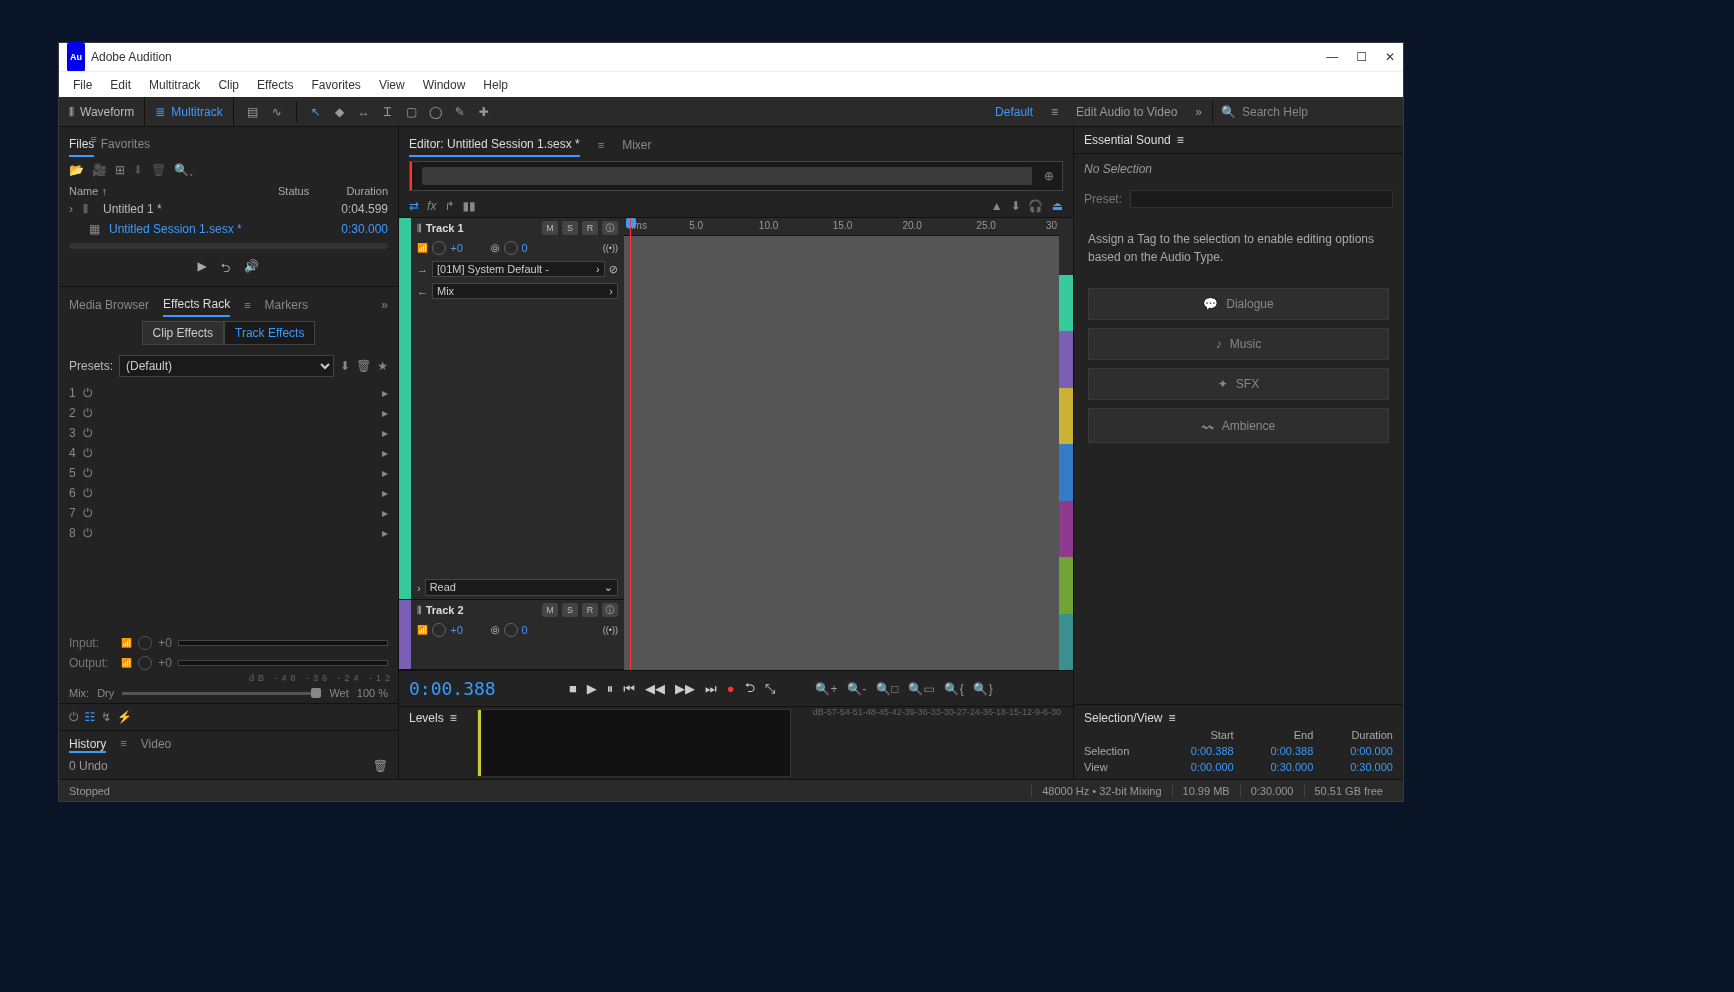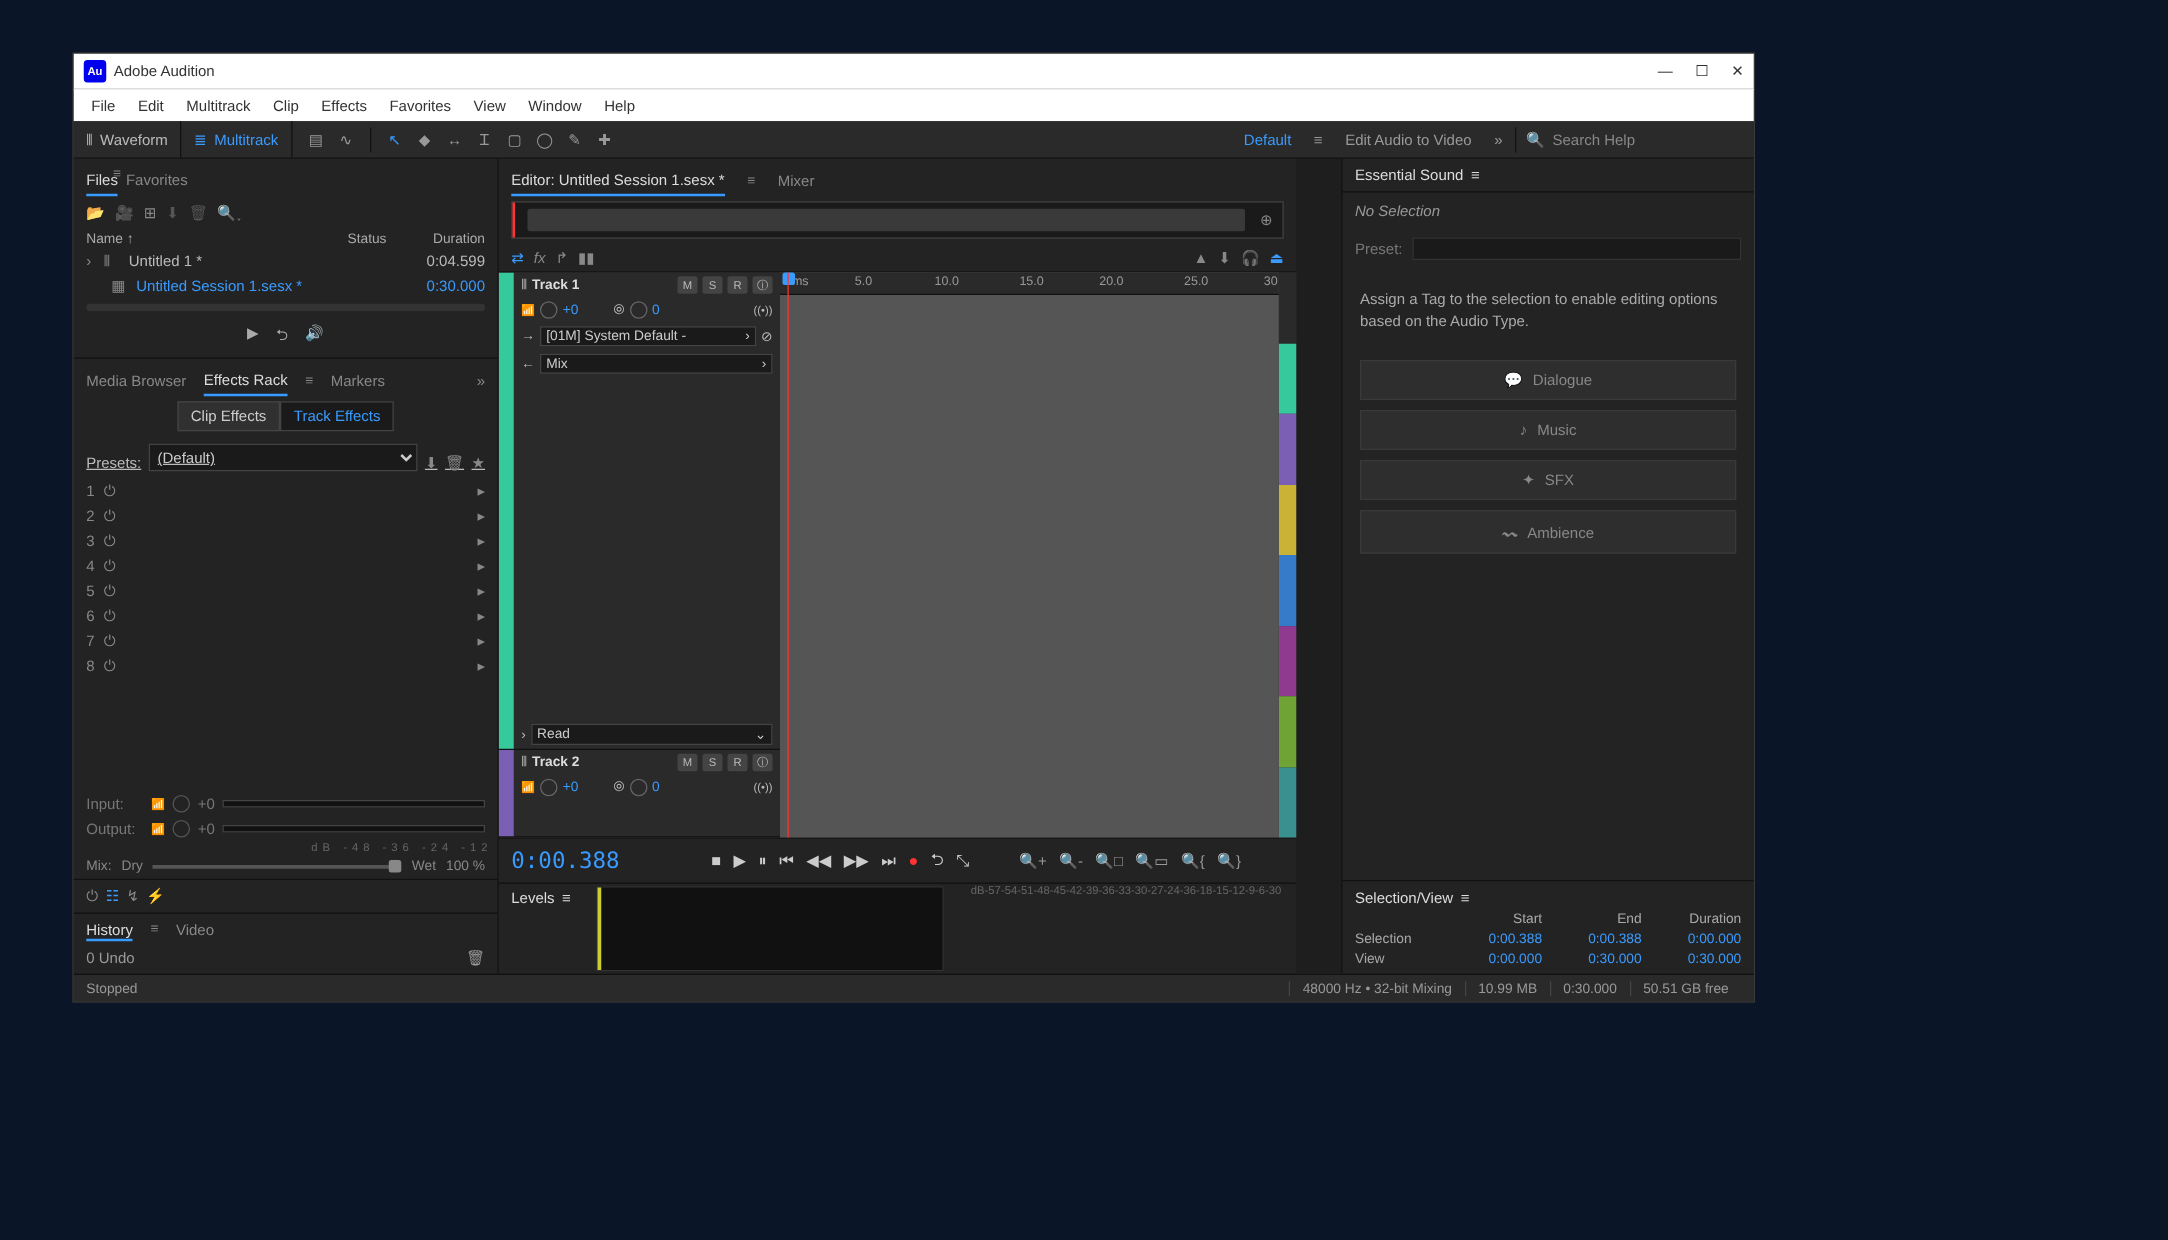--- a/index.html
+++ b/index.html
@@ -1,19 +1,19 @@
 <!DOCTYPE html>
 <html><head>
 <meta charset="utf-8">
 <style>
 * { margin: 0; padding: 0; box-sizing: border-box; font-family: "Segoe UI", Arial, sans-serif; }
 body { background: #0a1628; width: 1734px; height: 992px; overflow: hidden; position: relative; }
 .window { position: absolute; left: 58px; top: 42px; width: 1346px; height: 760px; background: #1e1e1e; border: 1px solid #3a3a3a; display: flex; flex-direction: column; color: #bbb; font-size: 12px; }
 .titlebar { height: 28px; background: #fff; display: flex; align-items: center; padding: 0 8px; color: #333; }
-.titlebar .logo { width: 18px; height: 18px; background: #00e; border-radius: 3px; color: #fff; font-size: 9px; font-weight: bold; display: flex; align-items: center; justify-content: center; margin-right: 6px; }
+.titlebar .logo { width: 18px; height: 30px; background: #00e; border-radius: 3px; color: #fff; font-size: 9px; font-weight: bold; display: flex; align-items: center; justify-content: center; margin-right: 6px; }
 .titlebar .title { flex: 1; font-size: 12px; }
 .winbtns { display: flex; gap: 18px; color: #333; font-size: 12px; }
 .winbtns span { cursor: pointer; }
 .menubar { height: 26px; background: #fff; display: flex; align-items: center; padding: 0 6px; gap: 2px; border-top: 1px solid #eee; color: #333; }
 .menubar span { padding: 3px 8px; cursor: pointer; font-size: 12px; }
 .topbar { height: 30px; background: #2a2a2a; display: flex; align-items: center; border-bottom: 1px solid #111; }
 .modebtns { display: flex; height: 100%; }
 .modebtn { display: flex; align-items: center; padding: 0 10px; gap: 6px; cursor: pointer; font-size: 12px; border-right: 1px solid #111; }
 .modebtn.active { color: #3a9bff; }
 .toolicons { display: flex; gap: 2px; padding: 0 8px; align-items: center; }
@@ -43,21 +43,21 @@
 .file-row .dur { width: 60px; text-align: right; }
 .file-row.sel .nm, .file-row.sel .dur { color: #3a9bff; }
 .transport-mini { display: flex; justify-content: center; gap: 14px; padding: 6px; color: #aaa; }
 .mid-tabs { display: flex; gap: 14px; padding: 6px 10px 0 10px; font-size: 12px; color: #888; align-items: center; }
 .mid-tabs .tab { cursor: pointer; padding: 4px 0; }
 .mid-tabs .tab.active { color: #ddd; border-bottom: 2px solid #3a9bff; }
 .mid-tabs .chev { margin-left: auto; color: #888; }
 .subtabs { display: flex; gap: 0; padding: 4px 10px; font-size: 12px; }
 .subtabs .stab { padding: 4px 10px; border: 1px solid #444; background: #303030; cursor: pointer; color: #ccc; }
 .subtabs .stab.active { background: #1a1a1a; color: #3a9bff; }
-.preset-row { display: flex; align-items: flex-end; gap: 6px; padding: 6px 10px; font-size: 12px; text-decoration: underline; }
+.preset-row { display: flex; align-items: center; gap: 6px; padding: 6px 10px; font-size: 12px; }
 .preset-row select { flex: 1; background: #1a1a1a; border: 1px solid #444; color: #ccc; font-size: 12px; padding: 2px; }
 .preset-row .act { color: #888; cursor: pointer; }
 .track-label { padding: 4px 10px; font-size: 12px; }
 .fx-slots { flex: 1; overflow: hidden; }
 .fx-slot { display: flex; align-items: center; padding: 3px 10px; font-size: 12px; color: #888; }
 .fx-slot .num { width: 14px; }
 .fx-slot .pwr { width: 20px; }
 .fx-slot .arr { margin-left: auto; }
 .io-row { display: flex; align-items: center; gap: 6px; padding: 3px 10px; font-size: 12px; color: #777; }
 .io-row .lbl { width: 46px; }
@@ -111,21 +111,21 @@
 .pb-controls .pb { cursor: pointer; font-size: 13px; }
 .pb-controls .rec { color: #f33; }
 .zoom-controls { display: flex; gap: 10px; margin-left: 30px; color: #999; }
 .zoom-controls .zc { cursor: pointer; }
 
 .levels-panel { height: 72px; display: flex; flex-direction: row; }
 .levels-head { padding: 4px 10px; font-size: 12px; color: #ddd; display: flex; gap: 6px; }
 .levels-meter { flex: 1; margin: 2px 10px; background: #111; border: 1px solid #333; position: relative; }
 .levels-scale { font-size: 9px; color: #666; padding: 0 12px; display: flex; justify-content: space-between; }
 
-.rightcol { width: 330px; background: #232323; border-left: 1px solid #111; display: flex; flex-direction: column; margin-left: 36px; }
+.rightcol { width: 330px; background: #232323; border-left: 1px solid #111; display: flex; flex-direction: column; }
 .es-head { padding: 6px 10px; font-size: 12px; color: #ddd; display: flex; gap: 6px; border-bottom: 1px solid #111; }
 .es-nosel { padding: 8px 10px; font-size: 12px; color: #999; font-style: italic; }
 .es-preset { display: flex; gap: 8px; padding: 6px 10px; align-items: center; color: #777; }
 .es-preset input { flex: 1; background: #1a1a1a; border: 1px solid #333; color: #888; font-size: 11px; padding: 2px; }
 .es-hint { padding: 16px 14px; font-size: 12px; color: #aaa; line-height: 1.5; }
 .es-buttons { padding: 6px 14px; display: flex; flex-direction: column; gap: 8px; }
 .es-btn { background: #2e2e2e; border: 1px solid #3a3a3a; color: #888; padding: 8px; font-size: 12px; display: flex; align-items: center; justify-content: center; gap: 8px; cursor: pointer; }
 .sv-panel { margin-top: auto; border-top: 1px solid #111; padding: 6px 10px; font-size: 12px; }
 .sv-head { display: flex; gap: 6px; color: #ddd; padding-bottom: 4px; }
 .sv-grid { display: grid; grid-template-columns: 70px 1fr 1fr 1fr; gap: 4px 12px; font-size: 11px; }

